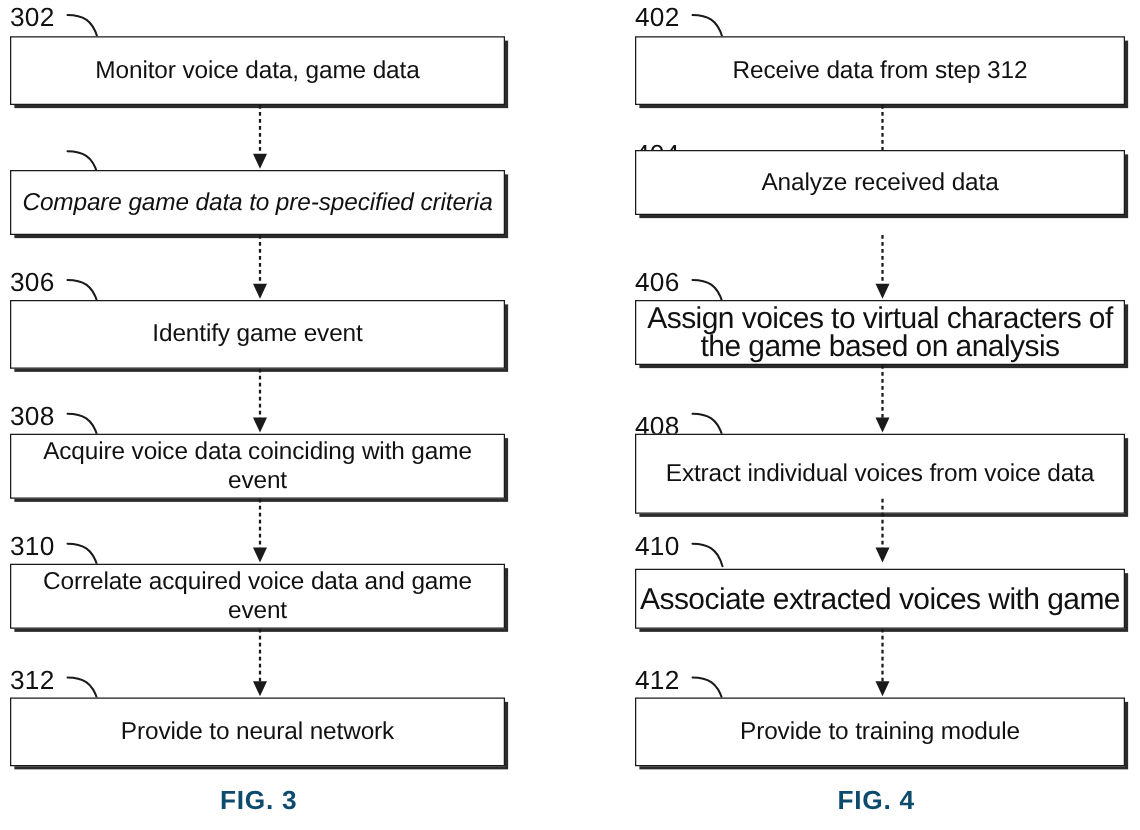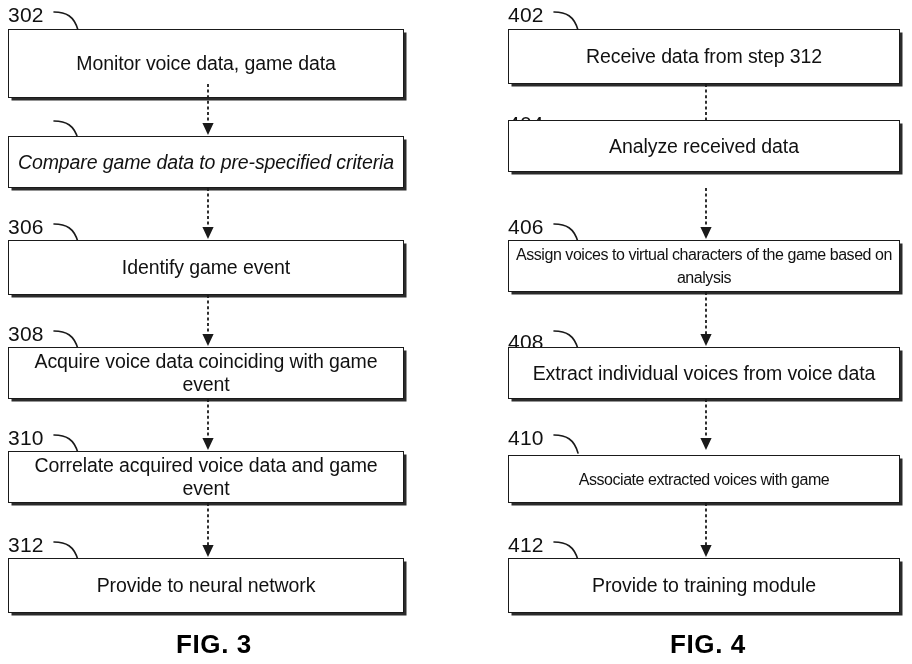--- a/index.html
+++ b/index.html
@@ -45,21 +45,21 @@
     width: 100%;
     padding: 0 4px;
     box-sizing: border-box;
     font-size: 19.5px;
     line-height: 23px;
     letter-spacing: -0.1px;
     color: #111111;
     white-space: pre-line;
   }
   .step.tight .step-label {
-    font-size: 16px;
+    font-size: 24px;
     letter-spacing: -0.45px;
     padding: 0 2px;
   }
 
   
   .ref {
     position: absolute;
     font-size: 21px;
     line-height: 21px;
     letter-spacing: 0.2px;
@@ -76,37 +76,37 @@
 
   
   .arrow {
     position: absolute;
     overflow: visible;
   }
 
   
   .caption {
     position: absolute;
-    font-size: 26px;
+    font-size: 21px;
     font-weight: bold;
     letter-spacing: 0.6px;
-    color: #000000;
+    color: #0c4a6e;
     white-space: nowrap;
   }
 </style>
 </head>
 <body>
 
 <div class="figure" id="figure-3">
 
   <span class="ref" style="left:8px; top:4px;">302</span>
   <svg class="hook" style="left:52px; top:8px;" viewBox="0 0 34 26">
     <path d="M2,4 C14,4 22,8 26,22" fill="none" stroke="#1a1a1a" stroke-width="1.6" stroke-linecap="round"></path>
   </svg>
-  <div class="step" style="left:8px; top:29px; width:396px; height:69px;">
+  <div class="step" style="left:8px; top:29px; width:396px; height:55px;">
     <span class="step-label">Monitor voice data, game data</span>
   </div>
 
   <svg class="arrow" style="left:196px; top:84px; width:24px; height:52px;" viewBox="0 0 24 52">
     <line x1="12" y1="0" x2="12" y2="41" stroke="#1a1a1a" stroke-width="1.8" stroke-dasharray="3 2.6"></line>
     <polygon points="12,51 6.4,39 17.6,39" fill="#1a1a1a"></polygon>
   </svg>
 
   <span class="ref" style="left:8px; top:113px;margin-top:32px;">304</span>
   <svg class="hook" style="left:52px; top:117px;" viewBox="0 0 34 26">
@@ -209,21 +209,21 @@
 
   <svg class="arrow" style="left:238px; top:292px; width:24px; height:55px;" viewBox="0 0 24 55">
     <line x1="12" y1="0" x2="12" y2="44" stroke="#1a1a1a" stroke-width="1.8" stroke-dasharray="3 2.6"></line>
     <polygon points="12,54 6.4,42 17.6,42" fill="#1a1a1a"></polygon>
   </svg>
 
   <span class="ref" style="left:52px; top:331px;">408</span>
   <svg class="hook" style="left:96px; top:327px;" viewBox="0 0 34 26">
     <path d="M2,4 C14,4 22,8 26,22" fill="none" stroke="#1a1a1a" stroke-width="1.6" stroke-linecap="round"></path>
   </svg>
-  <div class="step" style="left:52px; top:347px; width:392px; height:52px;">
+  <div class="step" style="left:52px; top:347px; width:392px; height:64px;">
     <span class="step-label">Extract individual voices from voice data</span>
   </div>
 
   <svg class="arrow" style="left:238px; top:399px; width:24px; height:52px;" viewBox="0 0 24 52">
     <line x1="12" y1="0" x2="12" y2="41" stroke="#1a1a1a" stroke-width="1.8" stroke-dasharray="3 2.6"></line>
     <polygon points="12,51 6.4,39 17.6,39" fill="#1a1a1a"></polygon>
   </svg>
 
   <span class="ref" style="left:52px; top:427px;">410</span>
   <svg class="hook" style="left:96px; top:431px;" viewBox="0 0 34 26">

